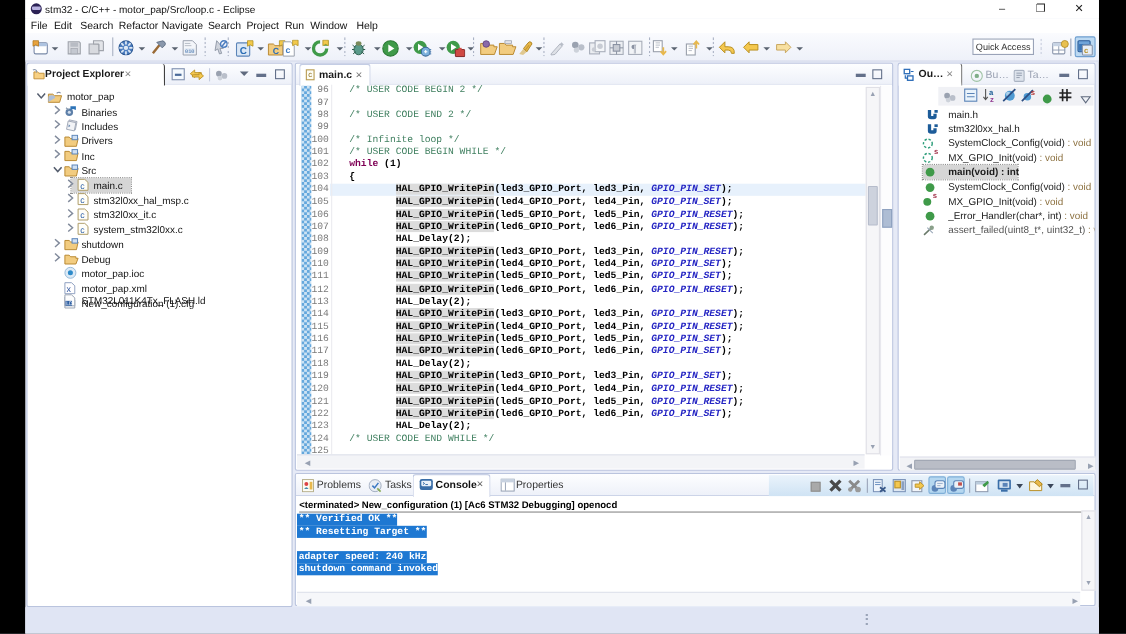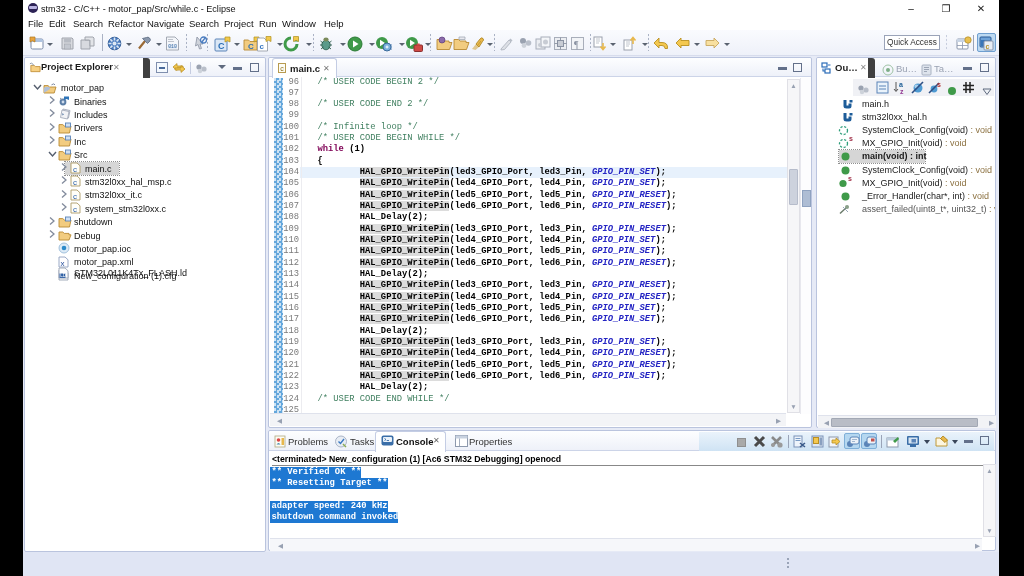--- a/index.html
+++ b/index.html
@@ -17,21 +17,21 @@
 #menubar span{position:absolute;top:1px;font-size:9.5px;color:#111;}
 
 #toolbar{position:absolute;left:0;top:30px;width:976px;height:26px;background:linear-gradient(#fafbfe,#eef1f9);border-bottom:1px solid #d7dcec;}
 .tbi{position:absolute;top:6px;}
 .tsep{position:absolute;top:5px;width:1px;height:16px;background:repeating-linear-gradient(#c8cede 0 2px,#f0f2f9 2px 4px);}
 .caret{position:absolute;top:13px;width:0;height:0;border-left:3px solid transparent;border-right:3px solid transparent;border-top:3.5px solid #5a6370;}
 #qa{position:absolute;left:861px;top:5px;width:56px;height:15px;border:1px solid #9aa3b8;background:#fff;font-size:8.3px;color:#333;text-align:center;line-height:13px;white-space:nowrap;}
 
 .panel{position:absolute;background:#fff;border:1px solid #bac4de;border-radius:2px;}
 .phead{position:absolute;left:0;top:0;right:0;height:19px;background:linear-gradient(#fdfeff,#eef1f9);border-bottom:1px solid #ccd4e8;border-radius:2px 2px 0 0;}
-.ptab{position:absolute;top:0;height:20px;background:#fff;border-right:7px solid #404040;}
+.ptab{position:absolute;top:0;height:20px;background:#fff;border-right:1px solid #404040;}
 .ptab .tname{font-size:9.5px;color:#1a1a1a;}
 
 #tree{position:absolute;left:0;top:0;right:0;bottom:0;font-size:9px;color:#111;}
 .trow{position:absolute;left:0;width:100%;height:13.4px;white-space:nowrap;}
 .trow svg{position:absolute;top:0.5px;}
 .tlab{position:absolute;top:1px;line-height:12px;}
 .a0{left:8px;}.a1{left:23px;}.a2{left:35px;}
 .i0{left:18px;}.i1{left:33px;}.i2{left:45px;}
 .t0{left:36px;}.t1{left:49px;}.t2{left:60px;}
 
@@ -61,21 +61,21 @@
 #con-body{position:absolute;left:0.5px;top:36px;font-family:"Liberation Mono",monospace;font-size:8.8px;line-height:11.2px;font-weight:bold;color:#fff;white-space:pre;}
 #con-body span{background:#1e78d2;display:inline-block;height:11.2px;padding-left:2px;}
 
 #statusbar{position:absolute;left:0;top:552px;width:976px;height:24px;background:#e0e5f4;}
 </style>
 </head>
 <body>
 <div id="win">
   <div id="titlebar">
     <div id="title-ic"></div>
-    <div id="title-tx">stm32 - C/C++ - motor_pap/Src/while.c - Eclipse</div>
+    <div id="title-tx">stm32 - C/C++ - motor_pap/Src/loop.c - Eclipse</div>
     <div class="wbtn" style="left:882px;">–</div>
     <div class="wbtn" style="left:917px;">❐</div>
     <div class="wbtn" style="left:952px;">✕</div>
   </div>
   <div id="menubar">
     <span style="left:5px;">File</span>
     <span style="left:26px;">Edit</span>
     <span style="left:50px;">Search</span>
     <span style="left:85px;">Refactor</span>
     <span style="left:124px;">Navigate</span>

